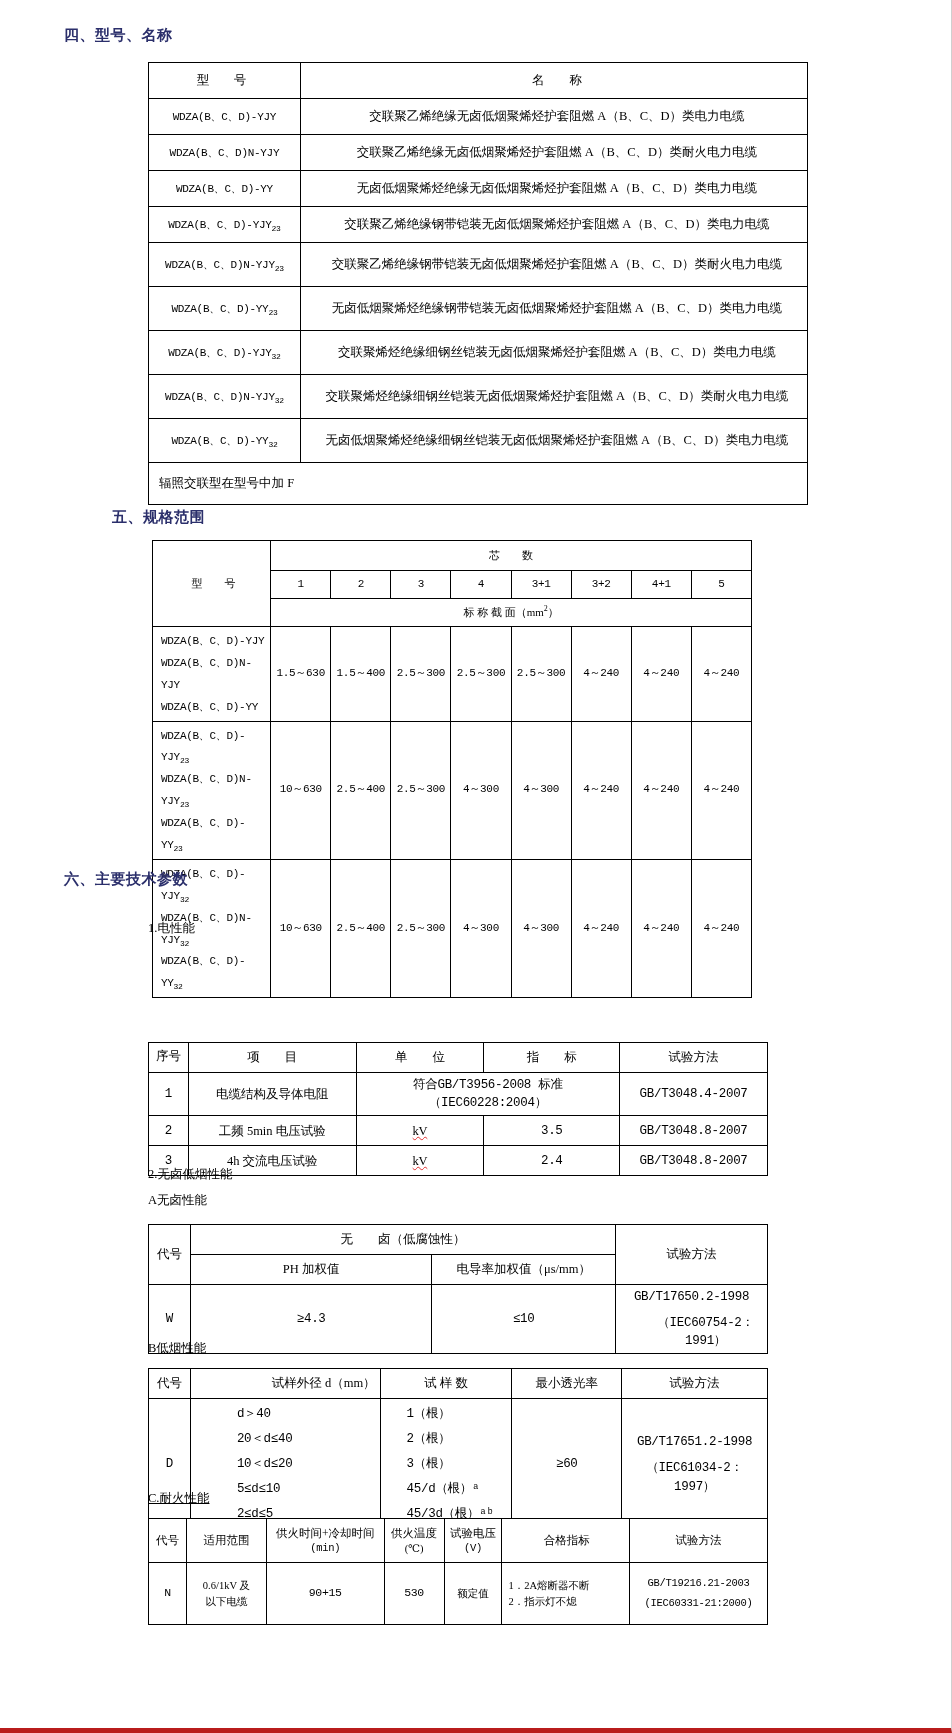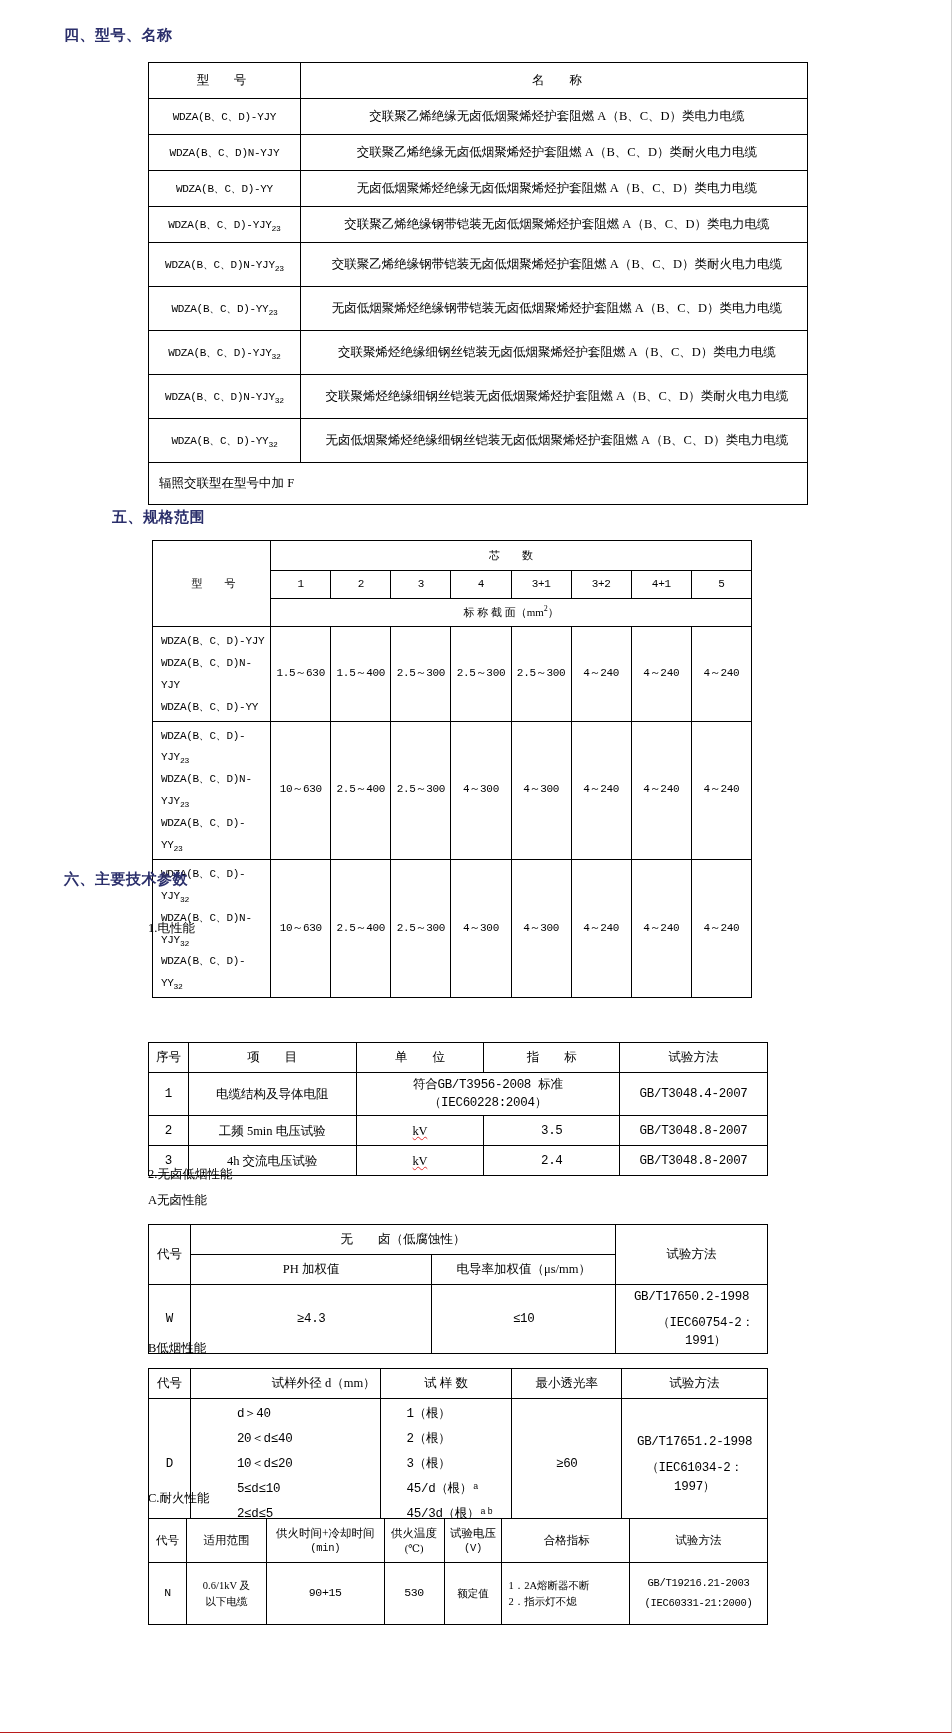--- a/index.html
+++ b/index.html
@@ -11,21 +11,21 @@
   body {
     font-family: "Liberation Serif", "DejaVu Serif", serif;
     color: #000;
     -webkit-font-smoothing: none;
   }
   .page {
     width: 952px;
     min-height: 1733px;
     background: #fff;
     border-right: 1px solid #cfcfcf;
-    border-bottom: 1px solid #b91c1c;
+    border-bottom: 5px solid #b91c1c;
     position: relative;
     padding: 0;
   }
 
   
   .sec-head {
     font-family: "Liberation Sans", "DejaVu Sans", sans-serif;
     font-weight: bold;
     font-size: 15px;
     color: #2b2f6b;
@@ -92,21 +92,21 @@
   #tbl-spec td.model-col { width: 118px; text-align: left; padding-left: 8px; }
   #tbl-spec td.corehdr { height: 30px; }
   #tbl-spec td.numhdr { width: 60px; height: 28px; }
   #tbl-spec td.secthdr { height: 28px; }
   #tbl-spec td.grp { height: 64px; }
   #tbl-spec .mdl-lines { line-height: 1.9; }
 
   
   #tbl-elec { left: 148px; top: 1042px; width: 620px; }
   #tbl-elec td { height: 30px; text-align: center; }
-  #tbl-elec td.c-no { width: 40px; }
+  #tbl-elec td.c-no { width: 40px; font-family: Liberation Mono, monospace; }
   #tbl-elec td.c-item { width: 168px; text-align: center; }
   #tbl-elec td.c-unit { width: 128px; }
   #tbl-elec td.c-idx { width: 136px; }
   #tbl-elec td.c-mth { width: 148px; }
   #tbl-elec td.span-unit-idx { text-align: center; }
 
   
   #tbl-halogen { left: 148px; top: 1224px; width: 620px; }
   #tbl-halogen td { text-align: center; }
   #tbl-halogen td.c-code { width: 42px; }
@@ -361,21 +361,21 @@
           </td>
           <td class="c-tr mono">≥60</td>
           <td class="c-mth mono">
             <div>GB/T17651.2-1998</div>
             <div style="margin-top:8px;">（IEC61034-2：1997）</div>
           </td>
         </tr>
       </tbody>
   </table>
 
-  <div class="sub-label" style="left:148px; top:1490px;">C.耐火性能</div>
+  <div class="sub-label" style="left:148px; top:1490px;text-decoration:underline;">C.耐火性能</div>
 
   <table class="doc" id="tbl-fire">
     <tbody id="fire-body">
         <tr>
           <td class="c-code cn" style="height:44px;">代号</td>
           <td class="c-scope cn">适用范围</td>
           <td class="c-time cn">
             <div>供火时间+冷却时间</div>
             <div class="mono small">(min)</div>
           </td>

